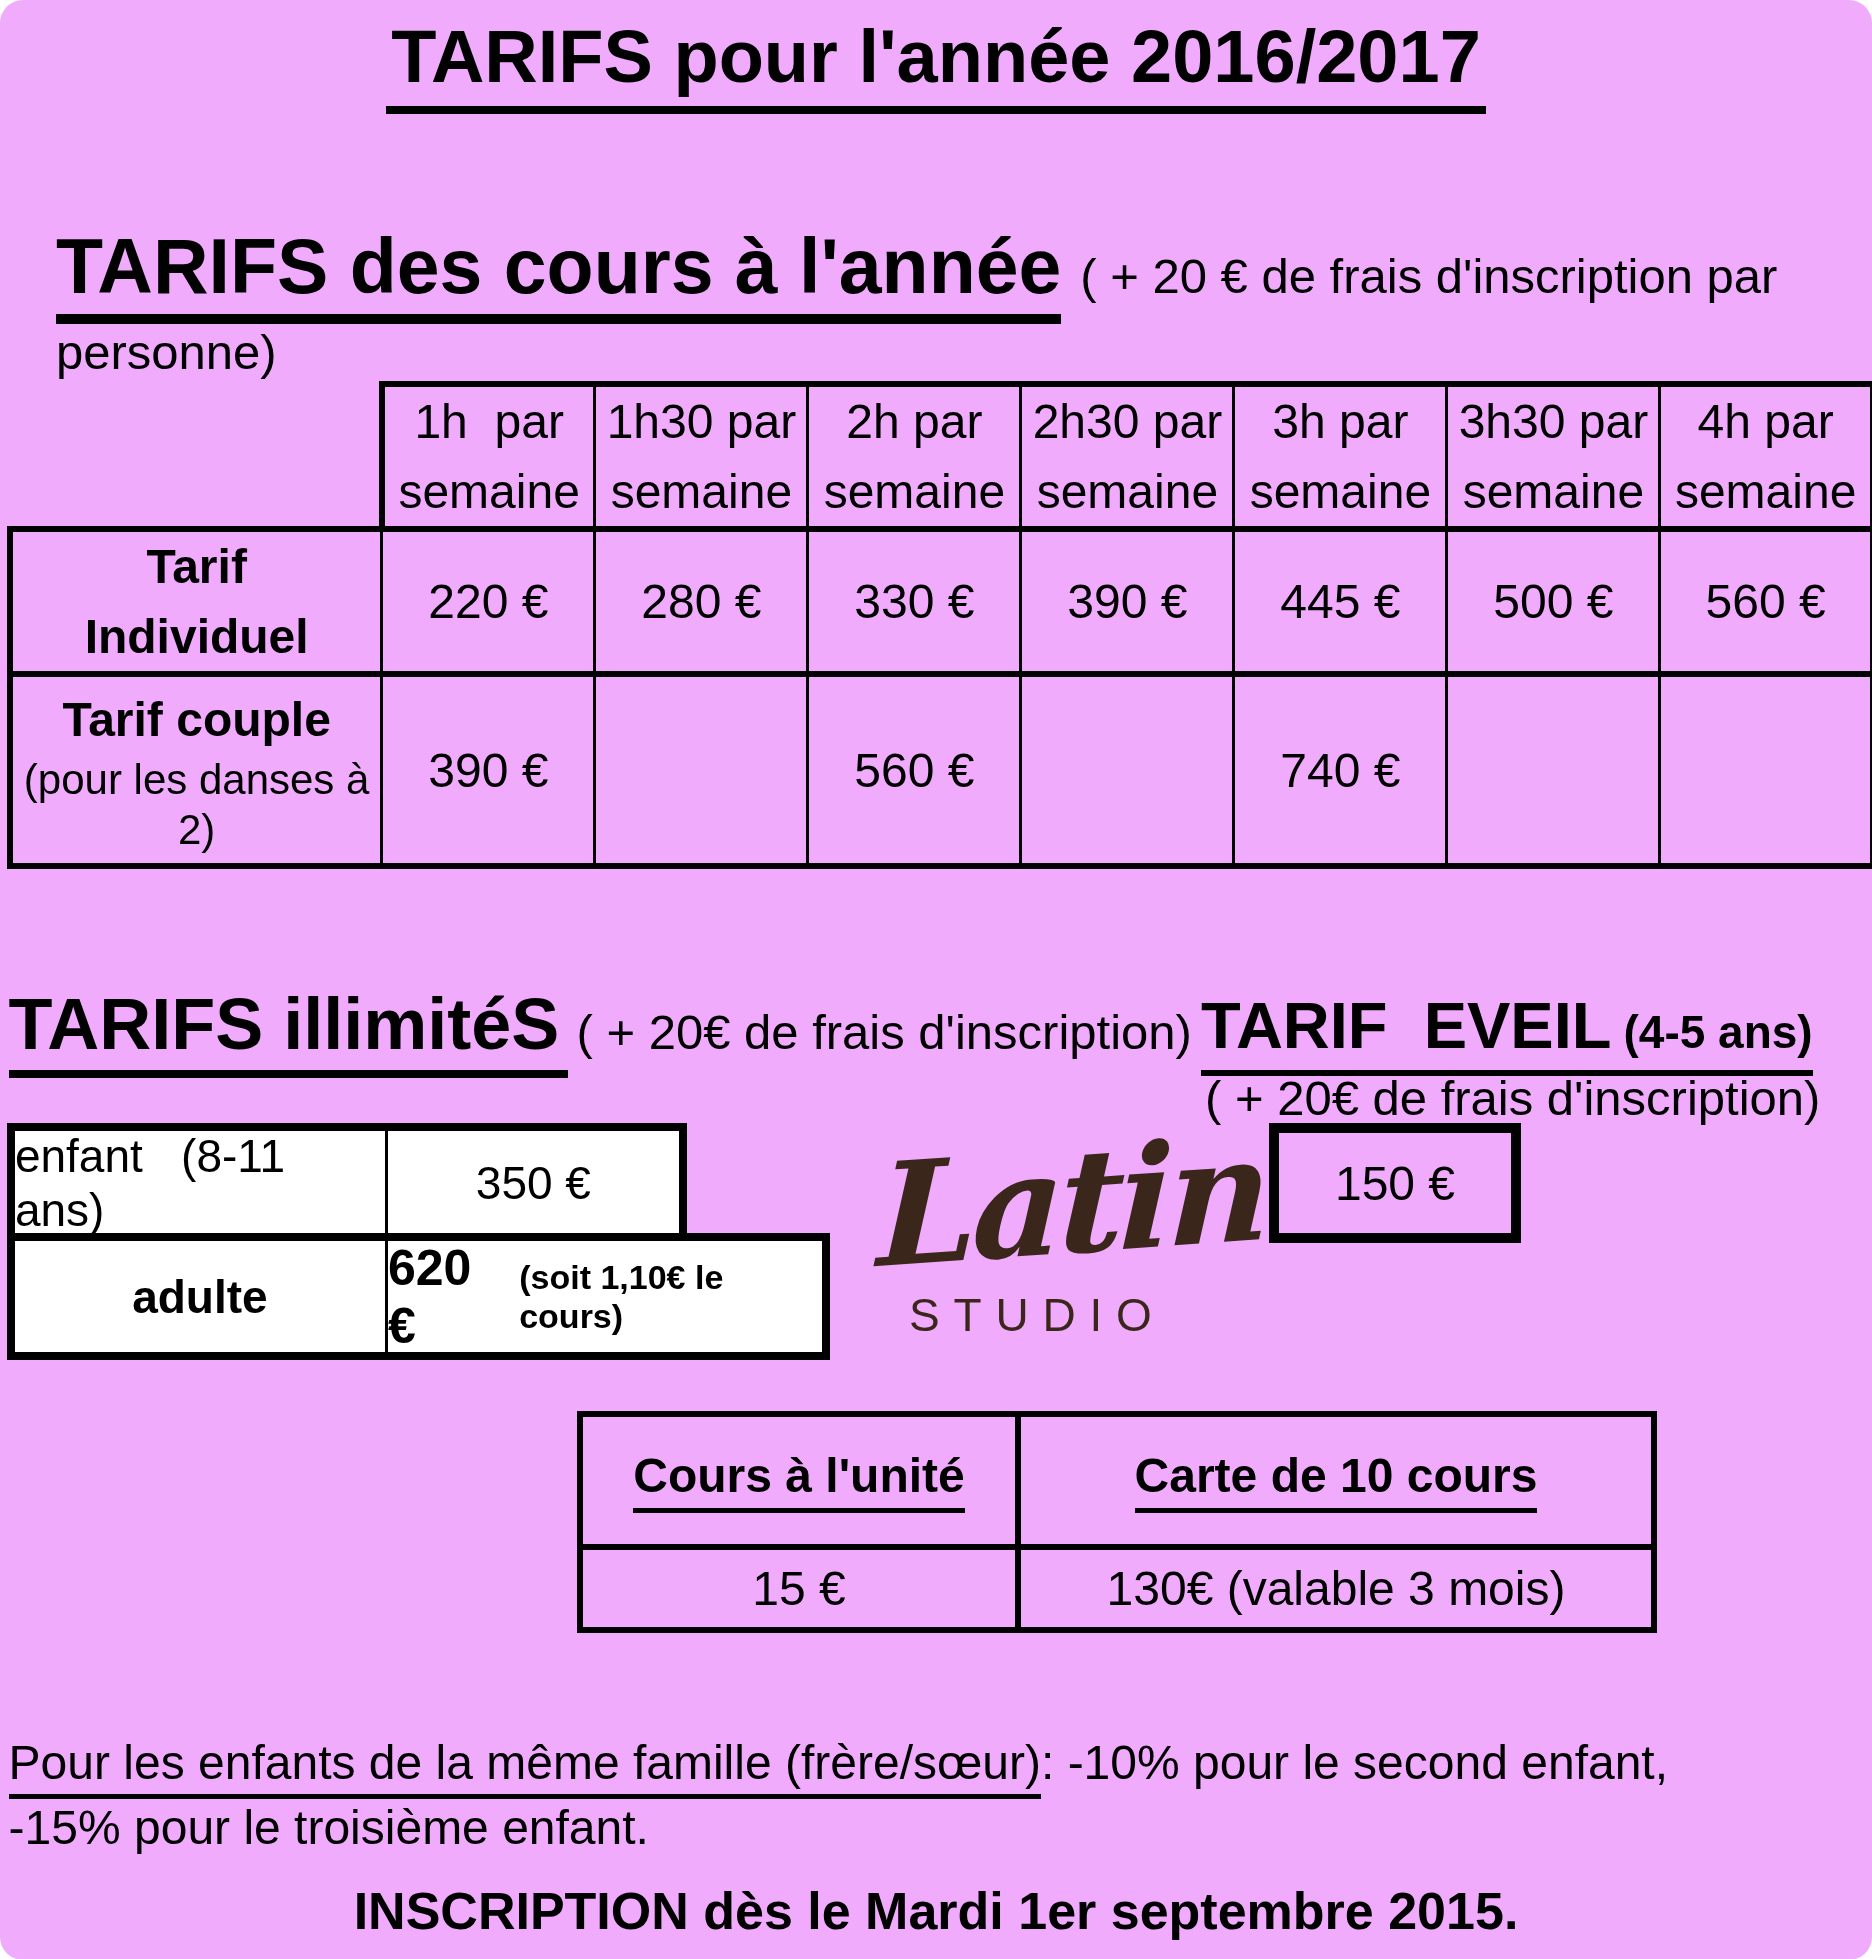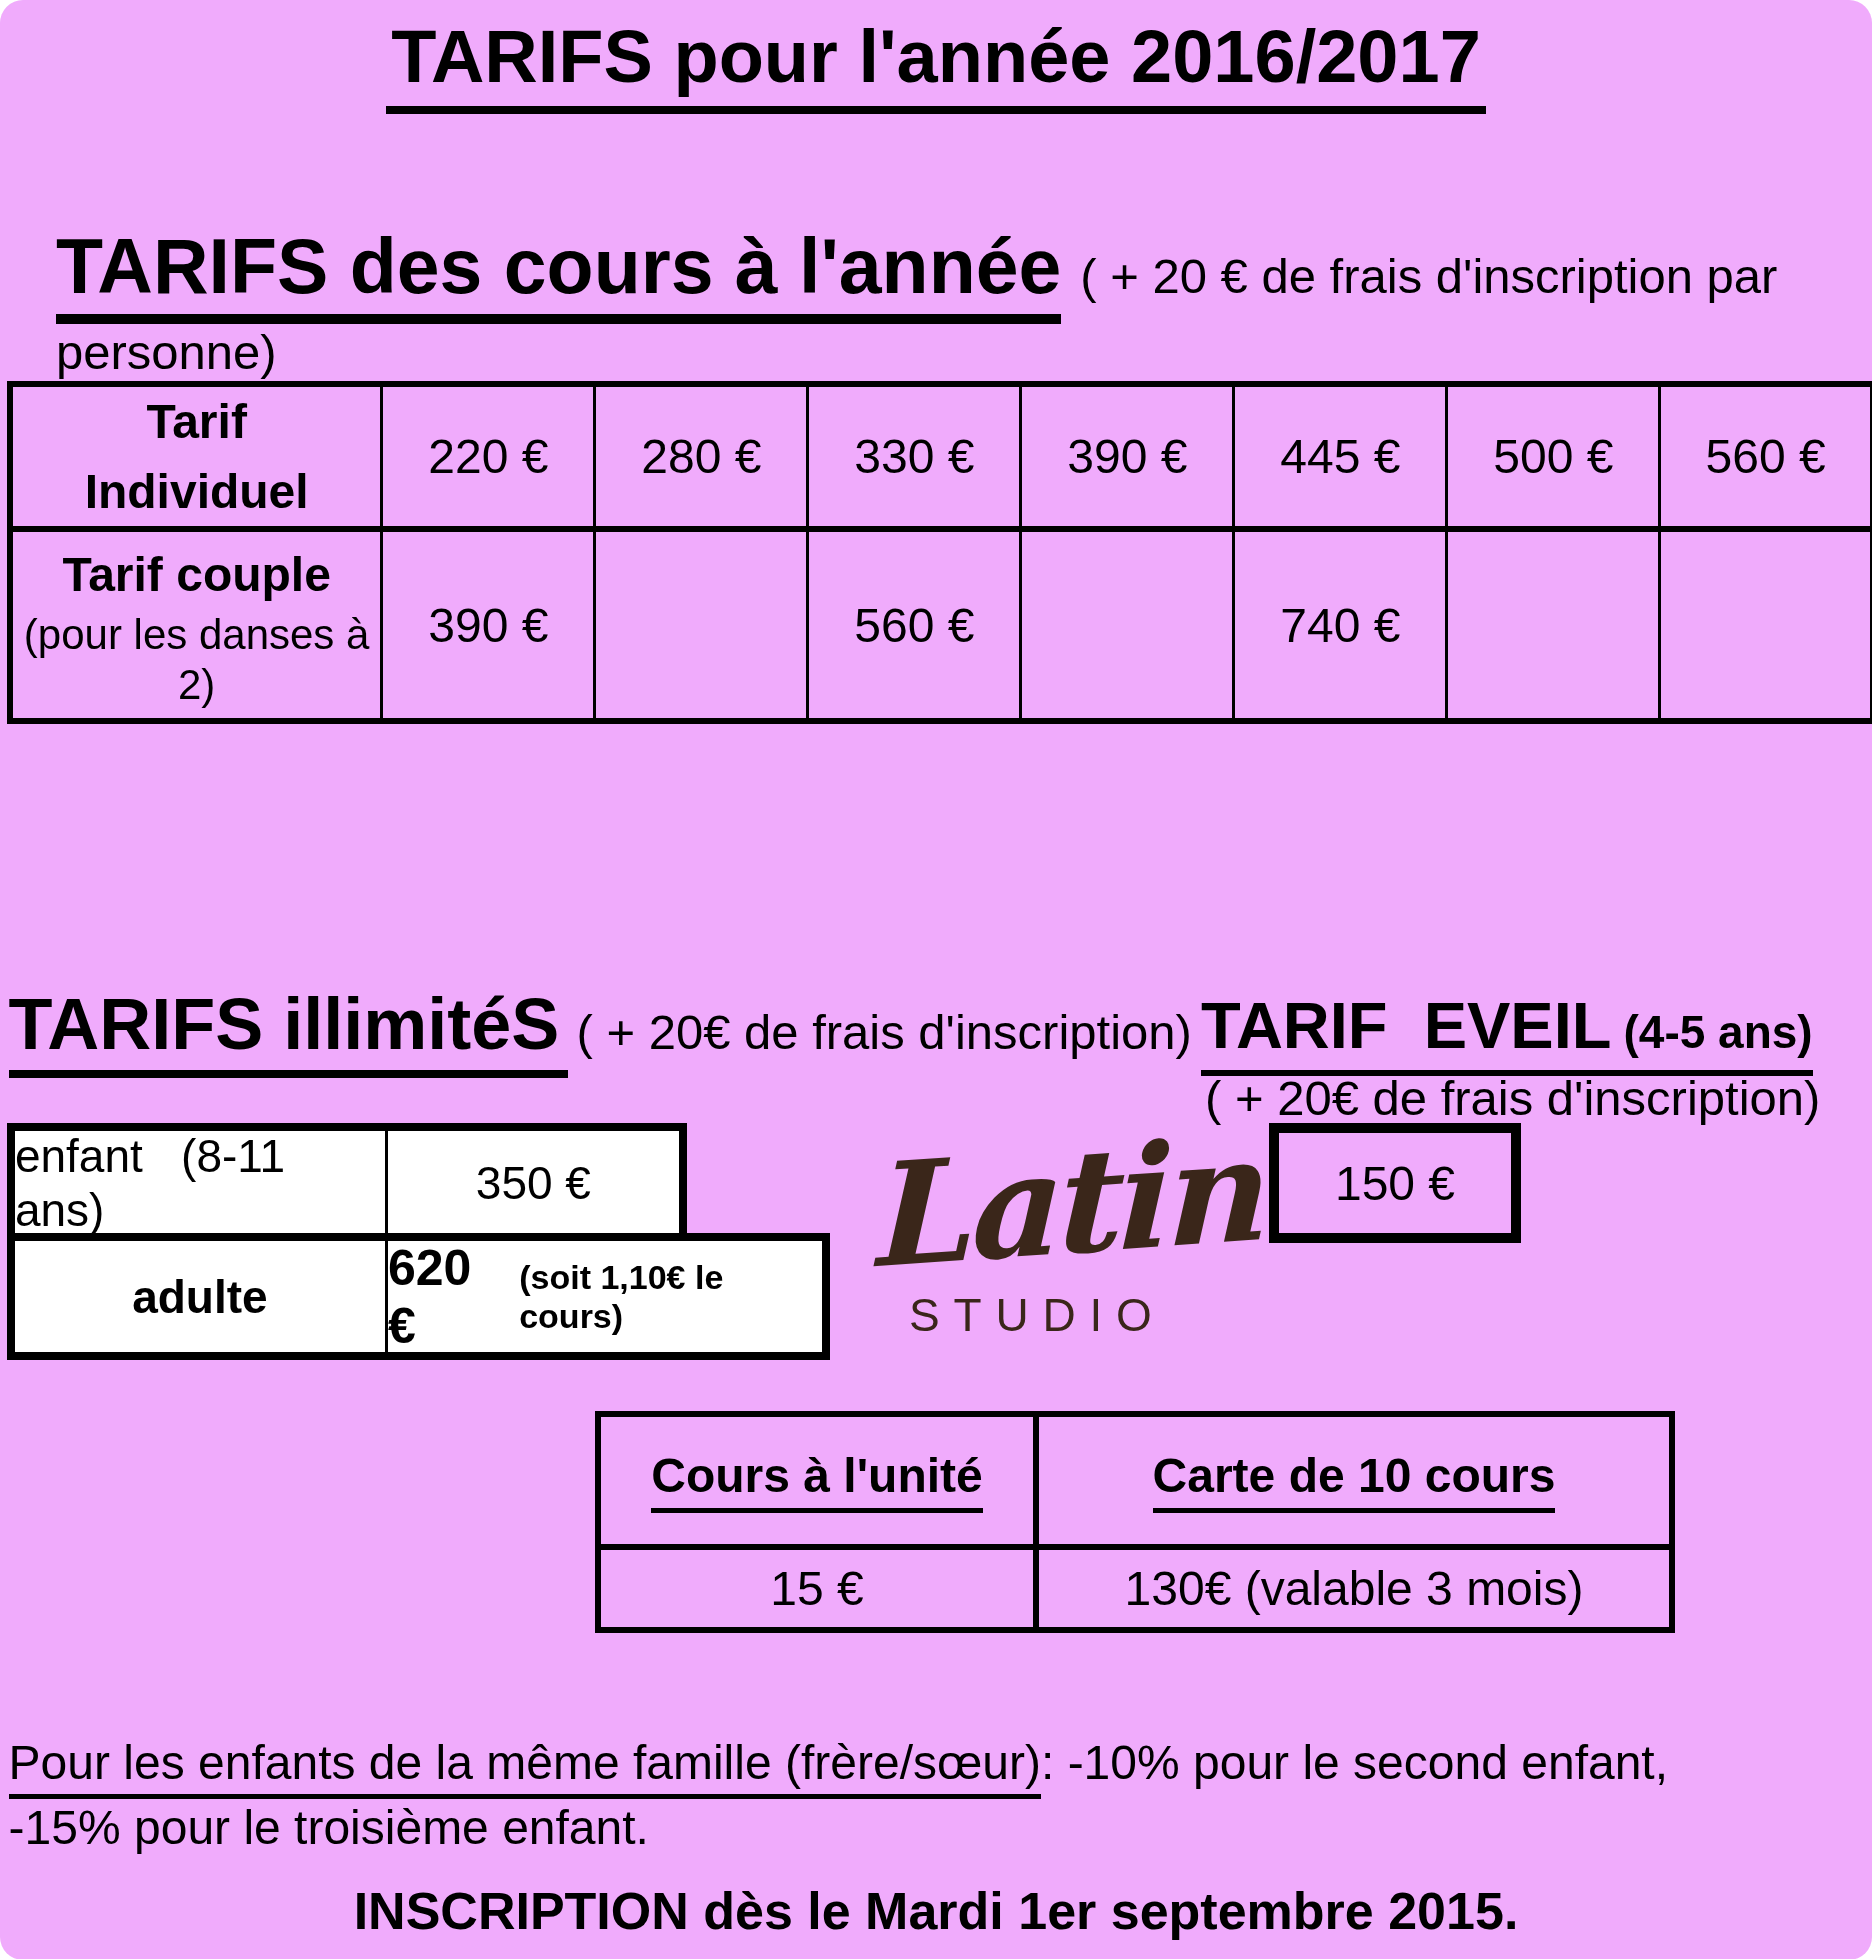--- a/index.html
+++ b/index.html
@@ -110,21 +110,21 @@
     letter-spacing:-5.2px;
   }
   .logo .studio{
     font-size:46px;letter-spacing:13.8px;
     margin-top:5.2px;margin-left:8.6px;
     font-family:"Liberation Sans", sans-serif;
   }
 
   
   table.unit{
-    top:1411px;left:595px;
+    top:1411px;left:577px;
     border-collapse:collapse;table-layout:fixed;
     width:1074px;font-size:48px;
   }
   table.unit td{
     border:6.9px solid #000;text-align:center;vertical-align:middle;padding:0;
   }
   table.unit col.u1{width:438px;}
   table.unit col.u2{width:636px;}
   table.unit tr.uh{height:133px;}
   table.unit tr.uv{height:83px;}
@@ -161,20 +161,37 @@
       <col class="c-lbl">
         <col class="c-v">
         <col class="c-v">
         <col class="c-v">
         <col class="c-v">
         <col class="c-v">
         <col class="c-v">
         <col class="c-v">
     </colgroup>
     <tbody>
+        <tr class="hrow">
+      <td class="corner"></td>
+      <td class="hcell first">1h  par
+semaine</td>
+      <td class="hcell">1h30 par
+semaine</td>
+      <td class="hcell">2h par
+semaine</td>
+      <td class="hcell">2h30 par
+semaine</td>
+      <td class="hcell">3h par
+semaine</td>
+      <td class="hcell">3h30 par
+semaine</td>
+      <td class="hcell last">4h par
+semaine</td>
+    </tr>
     <tr class="r1">
       <td class="lbl">Tarif
 Individuel</td>
       <td>220 €</td>
       <td>280 €</td>
       <td>330 €</td>
       <td>390 €</td>
       <td>445 €</td>
       <td>500 €</td>
       <td class="lastv">560 €</td>

